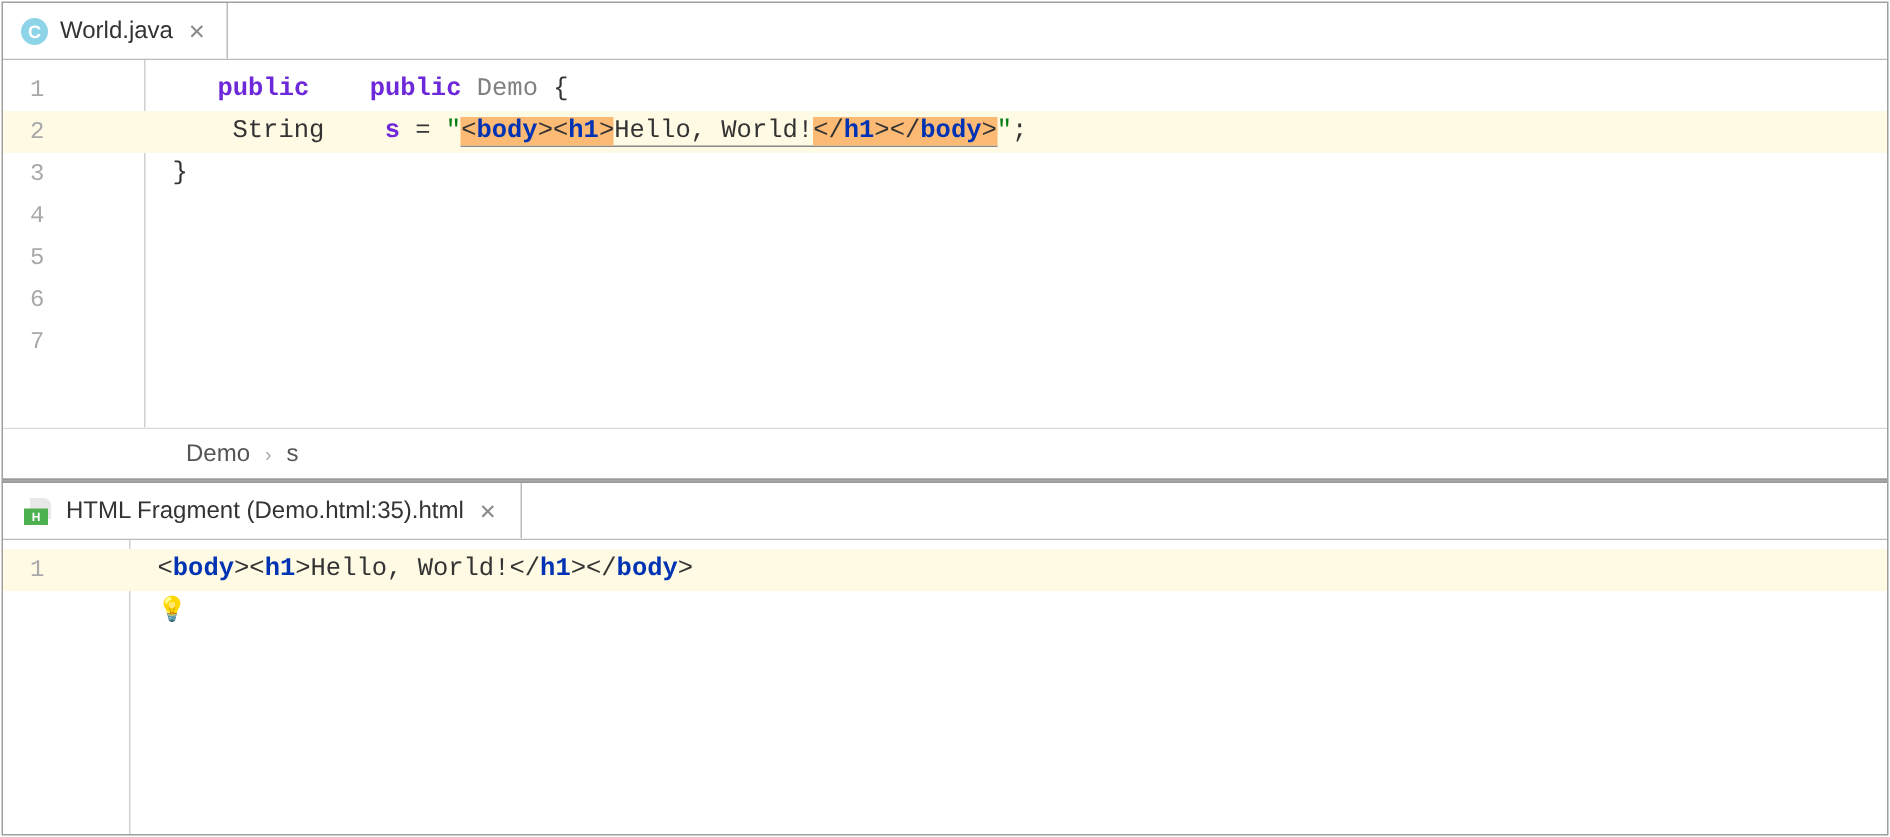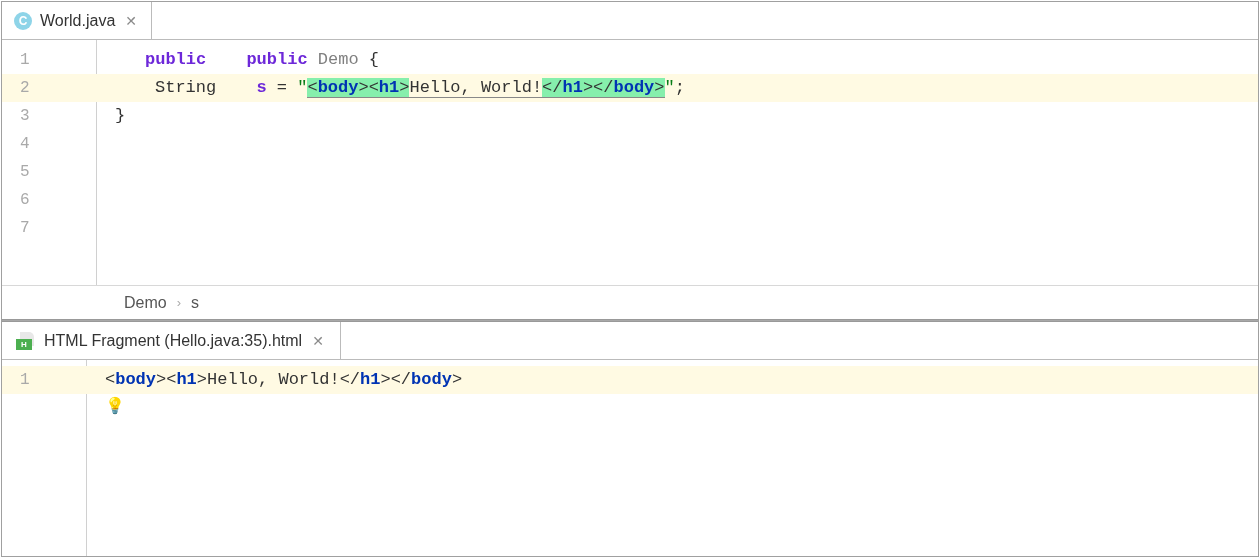--- a/index.html
+++ b/index.html
@@ -30,21 +30,21 @@
     .code-line.indent1 { padding-left: 58px; }
     .editor .row-highlight { position: absolute; left: 0; right: 0; height: 28px; background: #fffae3; z-index: 0; }
     .gutter-content, .code-content { position: relative; z-index: 1; }
 
     .kw { color: #6d28d9; font-weight: bold; margin-left: 30px; }
     .cls { color: #808080; }
     .str { color: #067d17; }
     .tag { color: #0033b3; font-weight: bold; }
     .punct { color: #333; }
     .html-bg { border-bottom: 1px solid #888; padding-bottom: 0; }
-    .html-bg2 { background: #86efac; }
+    .html-bg2 { background: #fdba74; }
 
     
     .breadcrumb { height: 34px; border-top: 1px solid #d8d8d8; display: flex; align-items: center; padding-left: 122px; font-size: 16px; color: #555; }
     .breadcrumb .sep { color: #aaa; margin: 0 10px; font-size: 13px; }
 
     
     .bulb { font-size: 16px; margin-left: 18px; margin-top: 2px; display: inline-block; }
 
     .divider-thick { height: 3px; background: #a8a8a8; border-top: 1px solid #999; border-bottom: 1px solid #999; }
   </style>
@@ -91,21 +91,21 @@
   </div>
 
   <div class="divider-thick"></div>
 
   <div class="tab-bar">
     <div class="tab second">
       <span class="tab-icon-html">
         <span class="page-top"></span>
         <span class="h-badge">H</span>
       </span>
-      <span>HTML Fragment (Hello.java:35).html</span>
+      <span>HTML Fragment (Demo.html:35).html</span>
       <span class="tab-close">✕</span>
     </div>
     <div class="tab-rest"></div>
   </div>
 
   <div class="editor mono" style="flex:1;">
     <div class="row-highlight" style="top:6px;"></div>
     <div class="gutter narrow">
       <div class="gutter-content">
         <div class="gutter-num">1</div>

